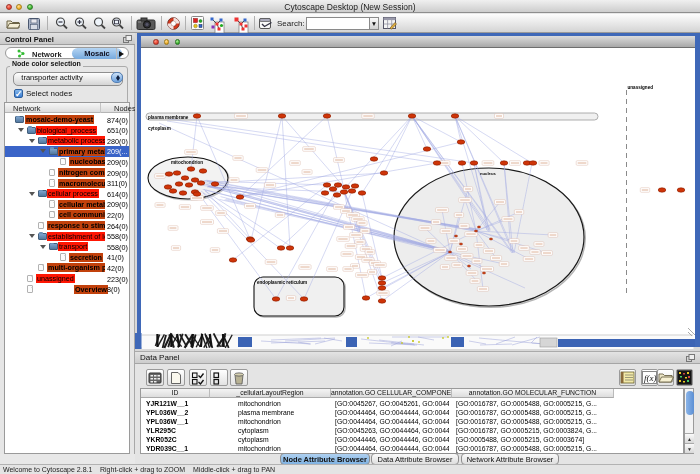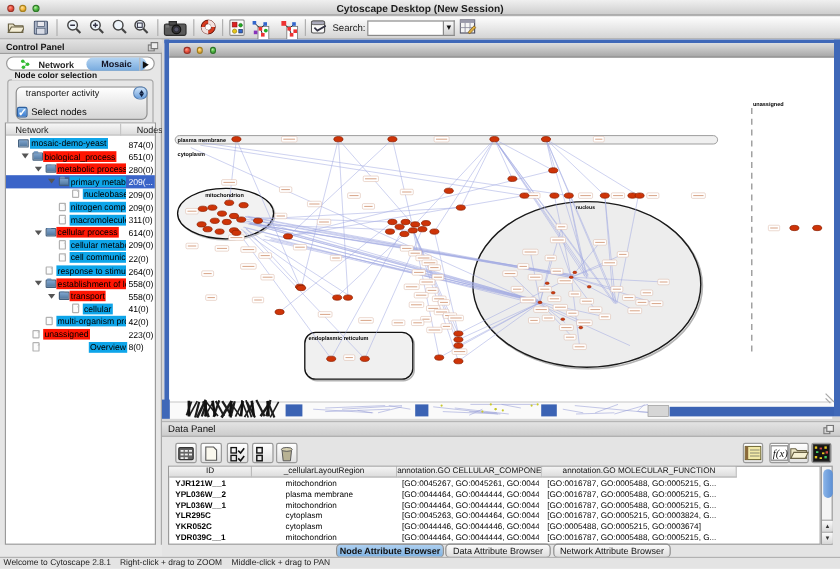--- a/index.html
+++ b/index.html
@@ -3,52 +3,52 @@
 *{margin:0;padding:0;box-sizing:border-box;}
 html,body{width:700px;height:474px;overflow:hidden;}
 body{font-family:"Liberation Sans",sans-serif;background:#e8e8e8;position:relative;}
 .abs{position:absolute;}
 
 #mactitle{left:0;top:0;width:700px;height:13px;background:linear-gradient(#f0f0f0,#cdcdcd);border-bottom:1px solid #8e8e8e;}
 .tl{position:absolute;top:4px;width:6px;height:6px;border-radius:50%;}
 #mactitle .r{left:6px;background:radial-gradient(circle at 35% 30%,#ff9a8a,#ee4b36 60%,#b33022);border:0.5px solid #a03328;}
 #mactitle .y{left:16px;background:radial-gradient(circle at 35% 30%,#ffe09a,#f5b52e 60%,#c2871a);border:0.5px solid #a8821e;}
 #mactitle .g{left:27px;background:radial-gradient(circle at 35% 30%,#b7f2a0,#41b835 60%,#2d8a24);border:0.5px solid #2f7d28;}
-#mtext{position:absolute;width:100%;text-align:center;top:2px;font-size:8.5px;font-weight:bold;color:#1c1c1c;}
+#mtext{position:absolute;width:100%;text-align:center;top:2px;font-size:8.5px;font-weight:normal;color:#1c1c1c;}
 
 #toolbar{left:0;top:14px;width:700px;height:19px;background:linear-gradient(#fdfdfd,#d4d4d4);border-bottom:1px solid #9a9a9a;}
 .tsep{position:absolute;top:2px;height:14px;width:1px;background:#b0b0b0;}
 .ticon{position:absolute;top:2px;}
 #searchlbl{position:absolute;left:277px;top:5px;font-size:8px;color:#222;}
 #searchbox{position:absolute;left:306px;top:3px;width:64px;height:13px;background:#fff;border:1px solid #8a8a8a;}
 #searcharr{position:absolute;left:370px;top:3px;width:9px;height:13px;background:linear-gradient(#fafafa,#d0d0d0);border:1px solid #8a8a8a;border-left:none;font-size:6.5px;text-align:center;line-height:12px;color:#111;}
 
 #cp{left:0;top:33px;width:135px;height:421px;background:#e6e6e6;border-right:1px solid #a8a8a8;}
 #cptitle{position:absolute;left:0;top:0;width:135px;height:12px;background:linear-gradient(#e2e2e2,#c9c9c9);border-bottom:1px solid #9d9d9d;font-size:7.5px;font-weight:bold;color:#111;padding:1.5px 0 0 5px;}
 #tabbar{position:absolute;left:5px;top:14px;width:124px;height:12px;background:#fff;border:1px solid #9a9a9a;border-radius:7px;}
 #tabnet{position:absolute;left:26px;top:1.5px;font-size:7.5px;font-weight:bold;color:#222;}
 #tabmosaic{position:absolute;left:66px;top:0;width:50px;height:11px;background:linear-gradient(#b4d4f2,#77aade);border-radius:6px;font-size:7.5px;font-weight:bold;color:#112;text-align:center;line-height:11px;}
 #tabarr{position:absolute;right:4px;top:2.5px;width:0;height:0;border-left:5px solid #111;border-top:3.5px solid transparent;border-bottom:3.5px solid transparent;}
 #grpbox{position:absolute;left:6px;top:33px;width:122px;height:43px;border:1px solid #ababab;border-radius:3px;}
 #grplbl{position:absolute;left:10px;top:27px;font-size:7px;font-weight:bold;color:#111;background:#e6e6e6;padding:0 2px;}
-#dropdown{position:absolute;left:13px;top:39px;width:110px;height:28px;background:linear-gradient(#ffffff,#d5d5d5);border:1px solid #8f8f8f;border-radius:5px;font-size:7.5px;color:#111;text-align:center;line-height:10px;padding-right:32px;}
+#dropdown{position:absolute;left:13px;top:39px;width:110px;height:14px;background:linear-gradient(#ffffff,#d5d5d5);border:1px solid #8f8f8f;border-radius:5px;font-size:7.5px;color:#111;text-align:center;line-height:10px;padding-right:32px;}
 #dropcap{position:absolute;right:-1px;top:-1px;width:12px;height:11px;background:linear-gradient(#cde2f8,#6ba0dd);border:1px solid #5580b5;border-radius:5px 5px 5px 5px;}
 #dropcap:before{content:"";position:absolute;left:3.5px;top:1.5px;border-left:2.5px solid transparent;border-right:2.5px solid transparent;border-bottom:3.5px solid #102040;}
 #dropcap:after{content:"";position:absolute;left:3.5px;bottom:1.5px;border-left:2.5px solid transparent;border-right:2.5px solid transparent;border-top:3.5px solid #102040;}
 #cbox{position:absolute;left:14px;top:56px;width:9px;height:9px;background:linear-gradient(#85b8ec,#3d7ed2);border:1px solid #2d5f9e;border-radius:2px;color:#fff;font-size:9px;line-height:8px;font-weight:bold;text-align:center;}
 #cboxlbl{position:absolute;left:26px;top:56px;font-size:8px;color:#111;}
 #treebox{position:absolute;left:4px;top:69px;width:126px;height:352px;background:#fff;border:1px solid #9a9a9a;}
 #treehdr{position:absolute;left:0;top:0;width:124px;height:10px;background:linear-gradient(#f6f6f6,#dcdcdc);border-bottom:1px solid #b5b5b5;font-size:7.5px;color:#222;}
 #treehdr .c1{position:absolute;left:8px;top:0.5px;}
 #treehdr .c2{position:absolute;left:109px;top:0.5px;}
 #treehdr .vs{position:absolute;left:95px;top:0;width:1px;height:10px;background:#c5c5c5;}
 .trow{position:absolute;left:0;width:124px;height:10.6px;font-size:7.2px;white-space:nowrap;overflow:hidden;}
 .trow .lbl{position:absolute;top:0.6px;height:9px;line-height:9px;padding:0 1px;color:#000;}
 .trow .cnt{position:absolute;left:102px;top:1px;color:#000;}
-.gl{background:#0ea5e9;}
+.gl{background:#c2410c;font-weight:bold;}
 .rl{background:#ff1603;}
 .selrow{background:#3a64c8;}
 .selrow .cnt{color:#fff;}
 .tarr{position:absolute;top:3px;width:0;height:0;border-left:3px solid transparent;border-right:3px solid transparent;border-top:4px solid #555;}
 .fold{position:absolute;top:1.5px;width:9px;height:7px;background:linear-gradient(#7da3cd,#53799f);border:0.5px solid #44607e;border-radius:1px;}
 .fold:before{content:"";position:absolute;left:0;top:-1.5px;width:4px;height:1.5px;background:#6b91ba;border-radius:1px 1px 0 0;}
 .file{position:absolute;top:1px;width:6px;height:7.5px;background:#fcfcfc;border:0.6px solid #b2b2b2;border-radius:1px;}
 .file:before{content:"";position:absolute;right:-0.5px;top:-0.5px;border-left:2.5px solid transparent;border-bottom:2.5px solid #bbb;}
 
 #main{left:135px;top:33px;width:565px;height:319px;background:#d8d8d8;}
@@ -281,21 +281,21 @@
         <span class="cnt">558(0)</span>
       </div>
       <div class="trow" style="top:138.7px;">
         <span class="tarr" style="left:35px;"></span>
         <span class="fold" style="left:44px;"></span>
         <span class="lbl rl" style="left:53px;max-width:47px;overflow:hidden;display:inline-block;">transport</span>
         <span class="cnt">558(0)</span>
       </div>
       <div class="trow" style="top:149.3px;">
         <span class="file" style="left:55px;"></span>
-        <span class="lbl gl" style="left:64px;max-width:36px;overflow:hidden;display:inline-block;">cellular</span>
+        <span class="lbl gl" style="left:64px;max-width:36px;overflow:hidden;display:inline-block;">secretion</span>
         <span class="cnt">41(0)</span>
       </div>
       <div class="trow" style="top:159.9px;">
         <span class="file" style="left:33px;"></span>
         <span class="lbl gl" style="left:42px;max-width:58px;overflow:hidden;display:inline-block;">multi-organism pro</span>
         <span class="cnt">42(0)</span>
       </div>
       <div class="trow" style="top:170.5px;">
         <span class="file" style="left:22px;"></span>
         <span class="lbl rl" style="left:31px;max-width:69px;overflow:hidden;display:inline-block;">unassigned</span>

